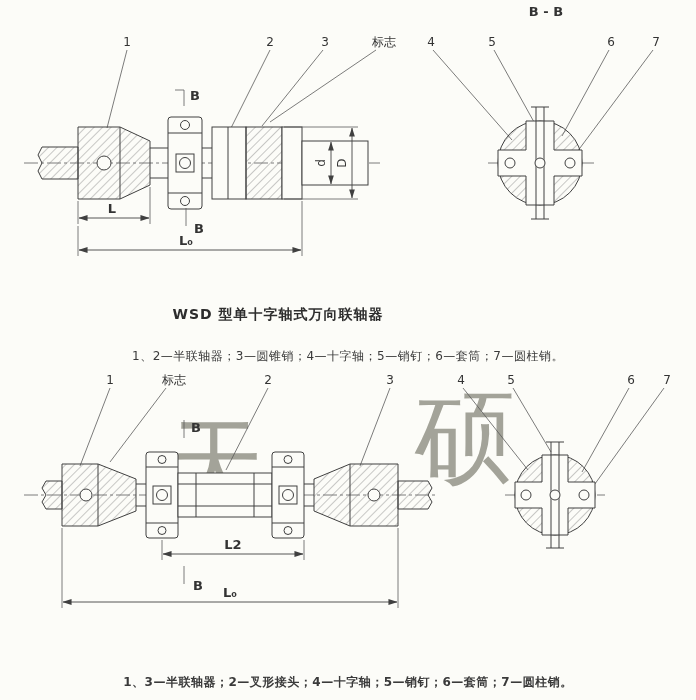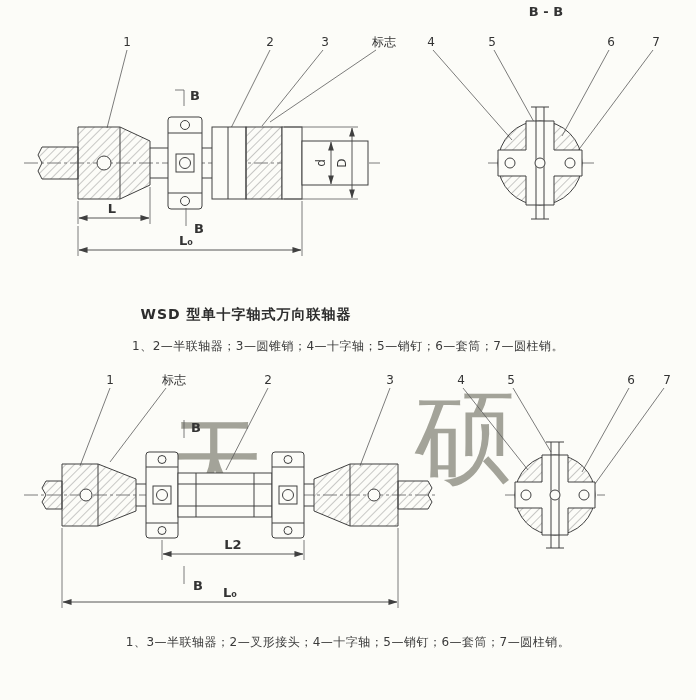--- a/index.html
+++ b/index.html
@@ -1,26 +1,26 @@
 <!DOCTYPE html>
 <html><head>
 <meta charset="utf-8">
 <style>
   html,body{margin:0;padding:0;}
   body{width:696px;height:700px;background:#ffffff;font-family:"DejaVu Sans","Liberation Sans",sans-serif;}
   .sheet{position:relative;width:696px;height:700px;background:#fcfcf8;overflow:hidden;}
   svg{position:absolute;left:0;display:block;}
   #topsvg{top:0;}
   #botsvg{top:360px;}
-  .caption-title{position:absolute;left:0;width:492px;text-align:center;font-size:14px;font-weight:bold;color:#2d2d2d;letter-spacing:1px;}
+  .caption-title{position:absolute;left:0;width:492px;text-align:center;font-size:14px;font-weight:bold;color:#2d2d2d;letter-spacing:1px;padding-left:32px;}
   .caption-legend{position:absolute;left:0;width:696px;text-align:center;font-size:12px;color:#3a3a3a;letter-spacing:0.5px;}
   #top-title{top:306px;}
-  #top-legend{top:338px;text-align:center;}
+  #top-legend{top:348px;text-align:center;}
   #bot-title{top:651px;}
-  #bot-legend{top:634px;}
+  #bot-legend{top:674px;font-weight:bold;}
   text{font-family:"DejaVu Sans","Liberation Sans",sans-serif;fill:#333;font-size:12px;}
   .seclbl{font-size:13px;font-weight:bold;}
   .dimlbl{font-size:13px;font-weight:bold;}
   .dimsm{font-size:12px;}
   .shape{stroke:#404040;stroke-width:1;}
   .cl{stroke:#5a5a5a;stroke-width:0.8;stroke-dasharray:14 3 3 3;fill:none;}
   .leader{stroke:#5a5a5a;stroke-width:0.8;fill:none;}
   .dim{stroke:#444;stroke-width:0.9;fill:none;}
   .ext{stroke:#5a5a5a;stroke-width:0.8;fill:none;}
   .wm{font-size:100px;fill:#8e8e82;opacity:0.8;}

